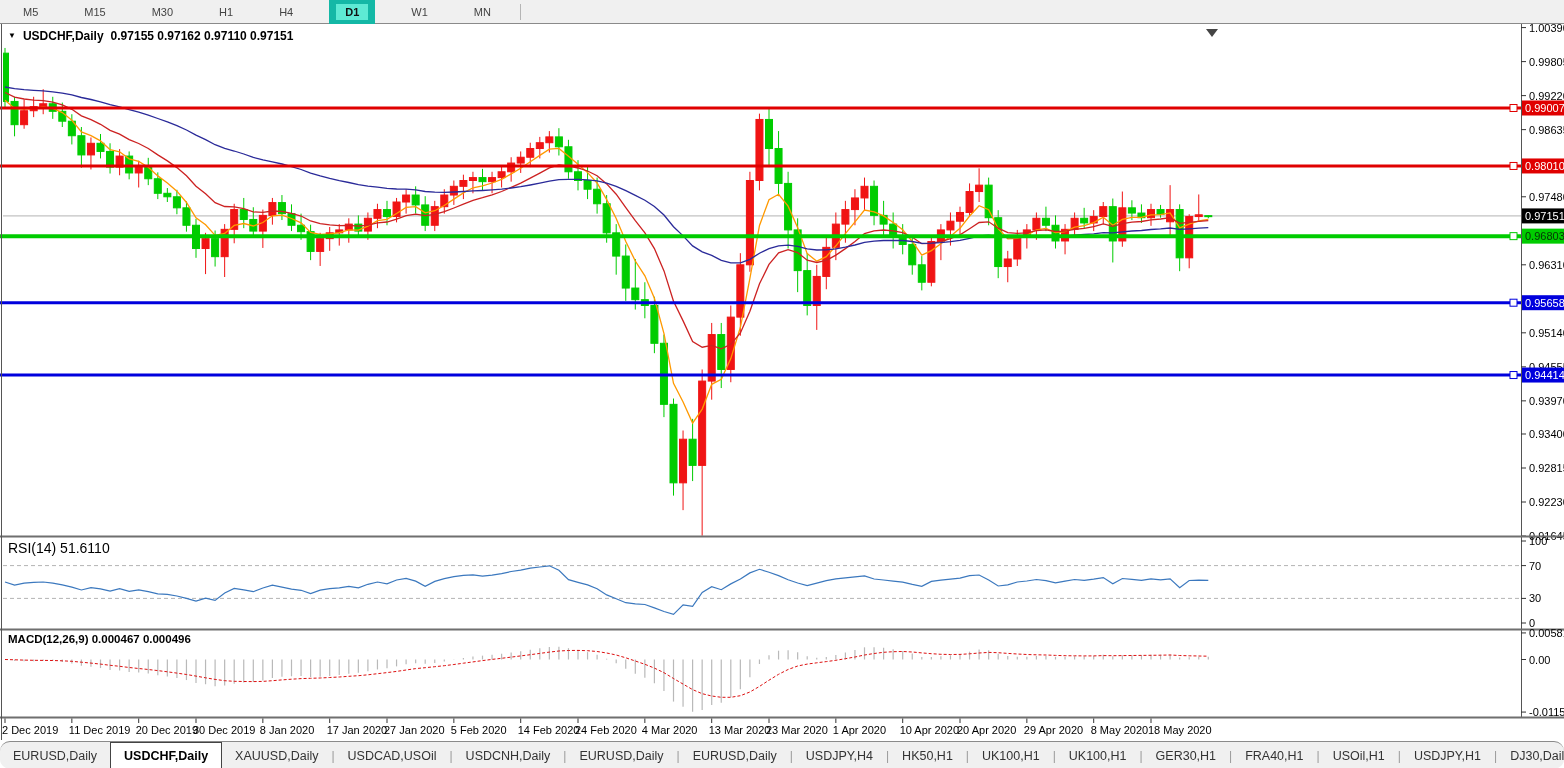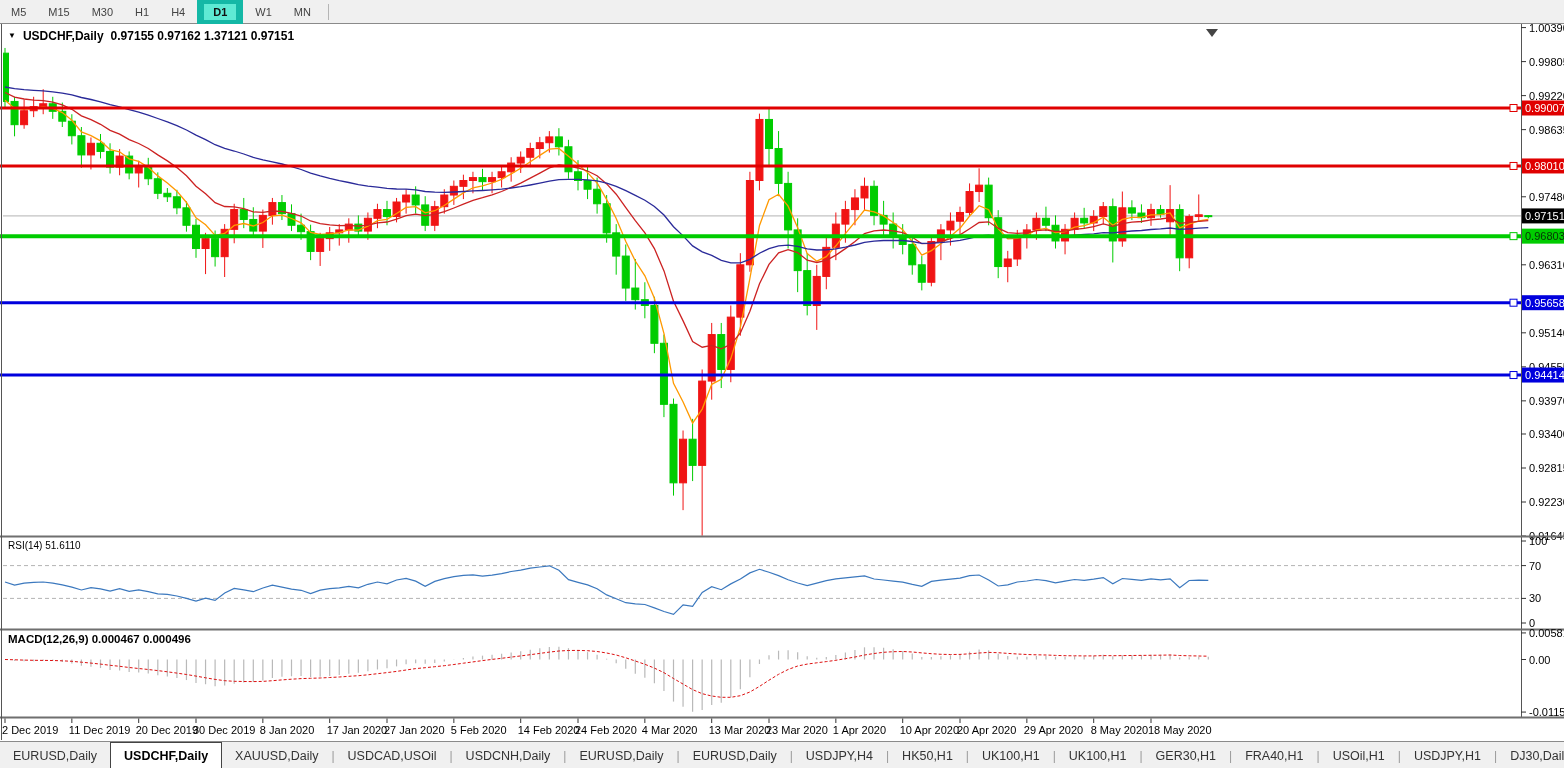--- a/index.html
+++ b/index.html
@@ -1,29 +1,29 @@
 <!DOCTYPE html>
 <html><head>
 <meta charset="utf-8">
 <style>
   html,body{margin:0;padding:0;width:1564px;height:768px;overflow:hidden;background:#fff;
     font-family:"Liberation Sans","DejaVu Sans",sans-serif;}
   #toolbar{position:absolute;top:0;left:0;width:1564px;height:23px;background:#f0f0f0;
     border-bottom:1px solid #8a8a8a;display:flex;align-items:center;font-size:11px;color:#333;}
-  .tfbtn{padding:2px 9px;margin:0 1px;cursor:default;color:#444;border:1px solid transparent;}
+  .tfbtn{padding:2px 9px;margin:0 13px;cursor:default;color:#444;border:1px solid transparent;}
   .tfbtn.active{background:#5eead4;border:7px solid #14b8a6;border-radius:2px;color:#111;font-weight:bold;}
   .tb-sep{width:1px;height:16px;background:#b5b5b5;margin:0 6px;}
   #chartsvg{position:absolute;top:24px;left:0;}
   .overlay{position:absolute;pointer-events:none;color:#000;white-space:nowrap;}
   #chart-title{top:29px;left:8px;font-size:12px;font-weight:bold;display:flex;gap:7px;align-items:center;}
   #chart-title .tri{font-size:8px;transform:translateY(-1px);}
-  #rsi-label{top:540px;left:8px;font-size:10px;text-align:right;}
+  #rsi-label{top:540px;left:8px;font-size:14px;text-align:right;}
   #macd-label{top:633px;left:8px;font-size:11.5px;font-weight:bold;}
   #tabbar{position:absolute;top:741px;left:0;width:1564px;height:27px;background:#f0f0f0;
-    border-top:1px solid #8a8a8a;display:flex;align-items:stretch;font-size:12.5px;color:#333;}
+    border-top:1px solid #8a8a8a;display:flex;align-items:stretch;font-size:12.5px;color:#333;border-radius:10px;}
   .tab{padding:0 13px;display:flex;align-items:center;cursor:default;color:#333;}
   .tab.active{background:#fff;border:1px solid #444;border-bottom:1px solid #fff;font-weight:bold;color:#000;}
   .tab-sep{align-self:center;color:#999;font-size:12px;}
   text{font-family:"Liberation Sans","DejaVu Sans",sans-serif;}
 </style>
 </head>
 <body>
 
 <div id="toolbar">
     <span class="tfbtn">M5</span>
@@ -564,21 +564,21 @@
       <line x1="1093.7" y1="718.5" x2="1093.7" y2="723" stroke="#333"></line>
       <text x="1090.7" y="734">8 May 2020</text>
       <line x1="1151" y1="718.5" x2="1151" y2="723" stroke="#333"></line>
       <text x="1148" y="734">18 May 2020</text>
     </g>
   </svg>
 
 <div class="overlay" id="chart-title">
   <span class="tri">▼</span>
   <span>USDCHF,Daily</span>
-  <span>0.97155 0.97162 1.37121 0.97151</span>
+  <span>0.97155 0.97162 0.97110 0.97151</span>
 </div>
 <div class="overlay" id="rsi-label">RSI(14) 51.6110</div>
 <div class="overlay" id="macd-label">MACD(12,26,9) 0.000467 0.000496</div>
 
 <div id="tabbar">
     <span class="tab">EURUSD,Daily</span>
     <span class="tab active">USDCHF,Daily</span>
     <span class="tab">XAUUSD,Daily</span>
     <span class="tab-sep">|</span>
     <span class="tab">USDCAD,USOil</span>

